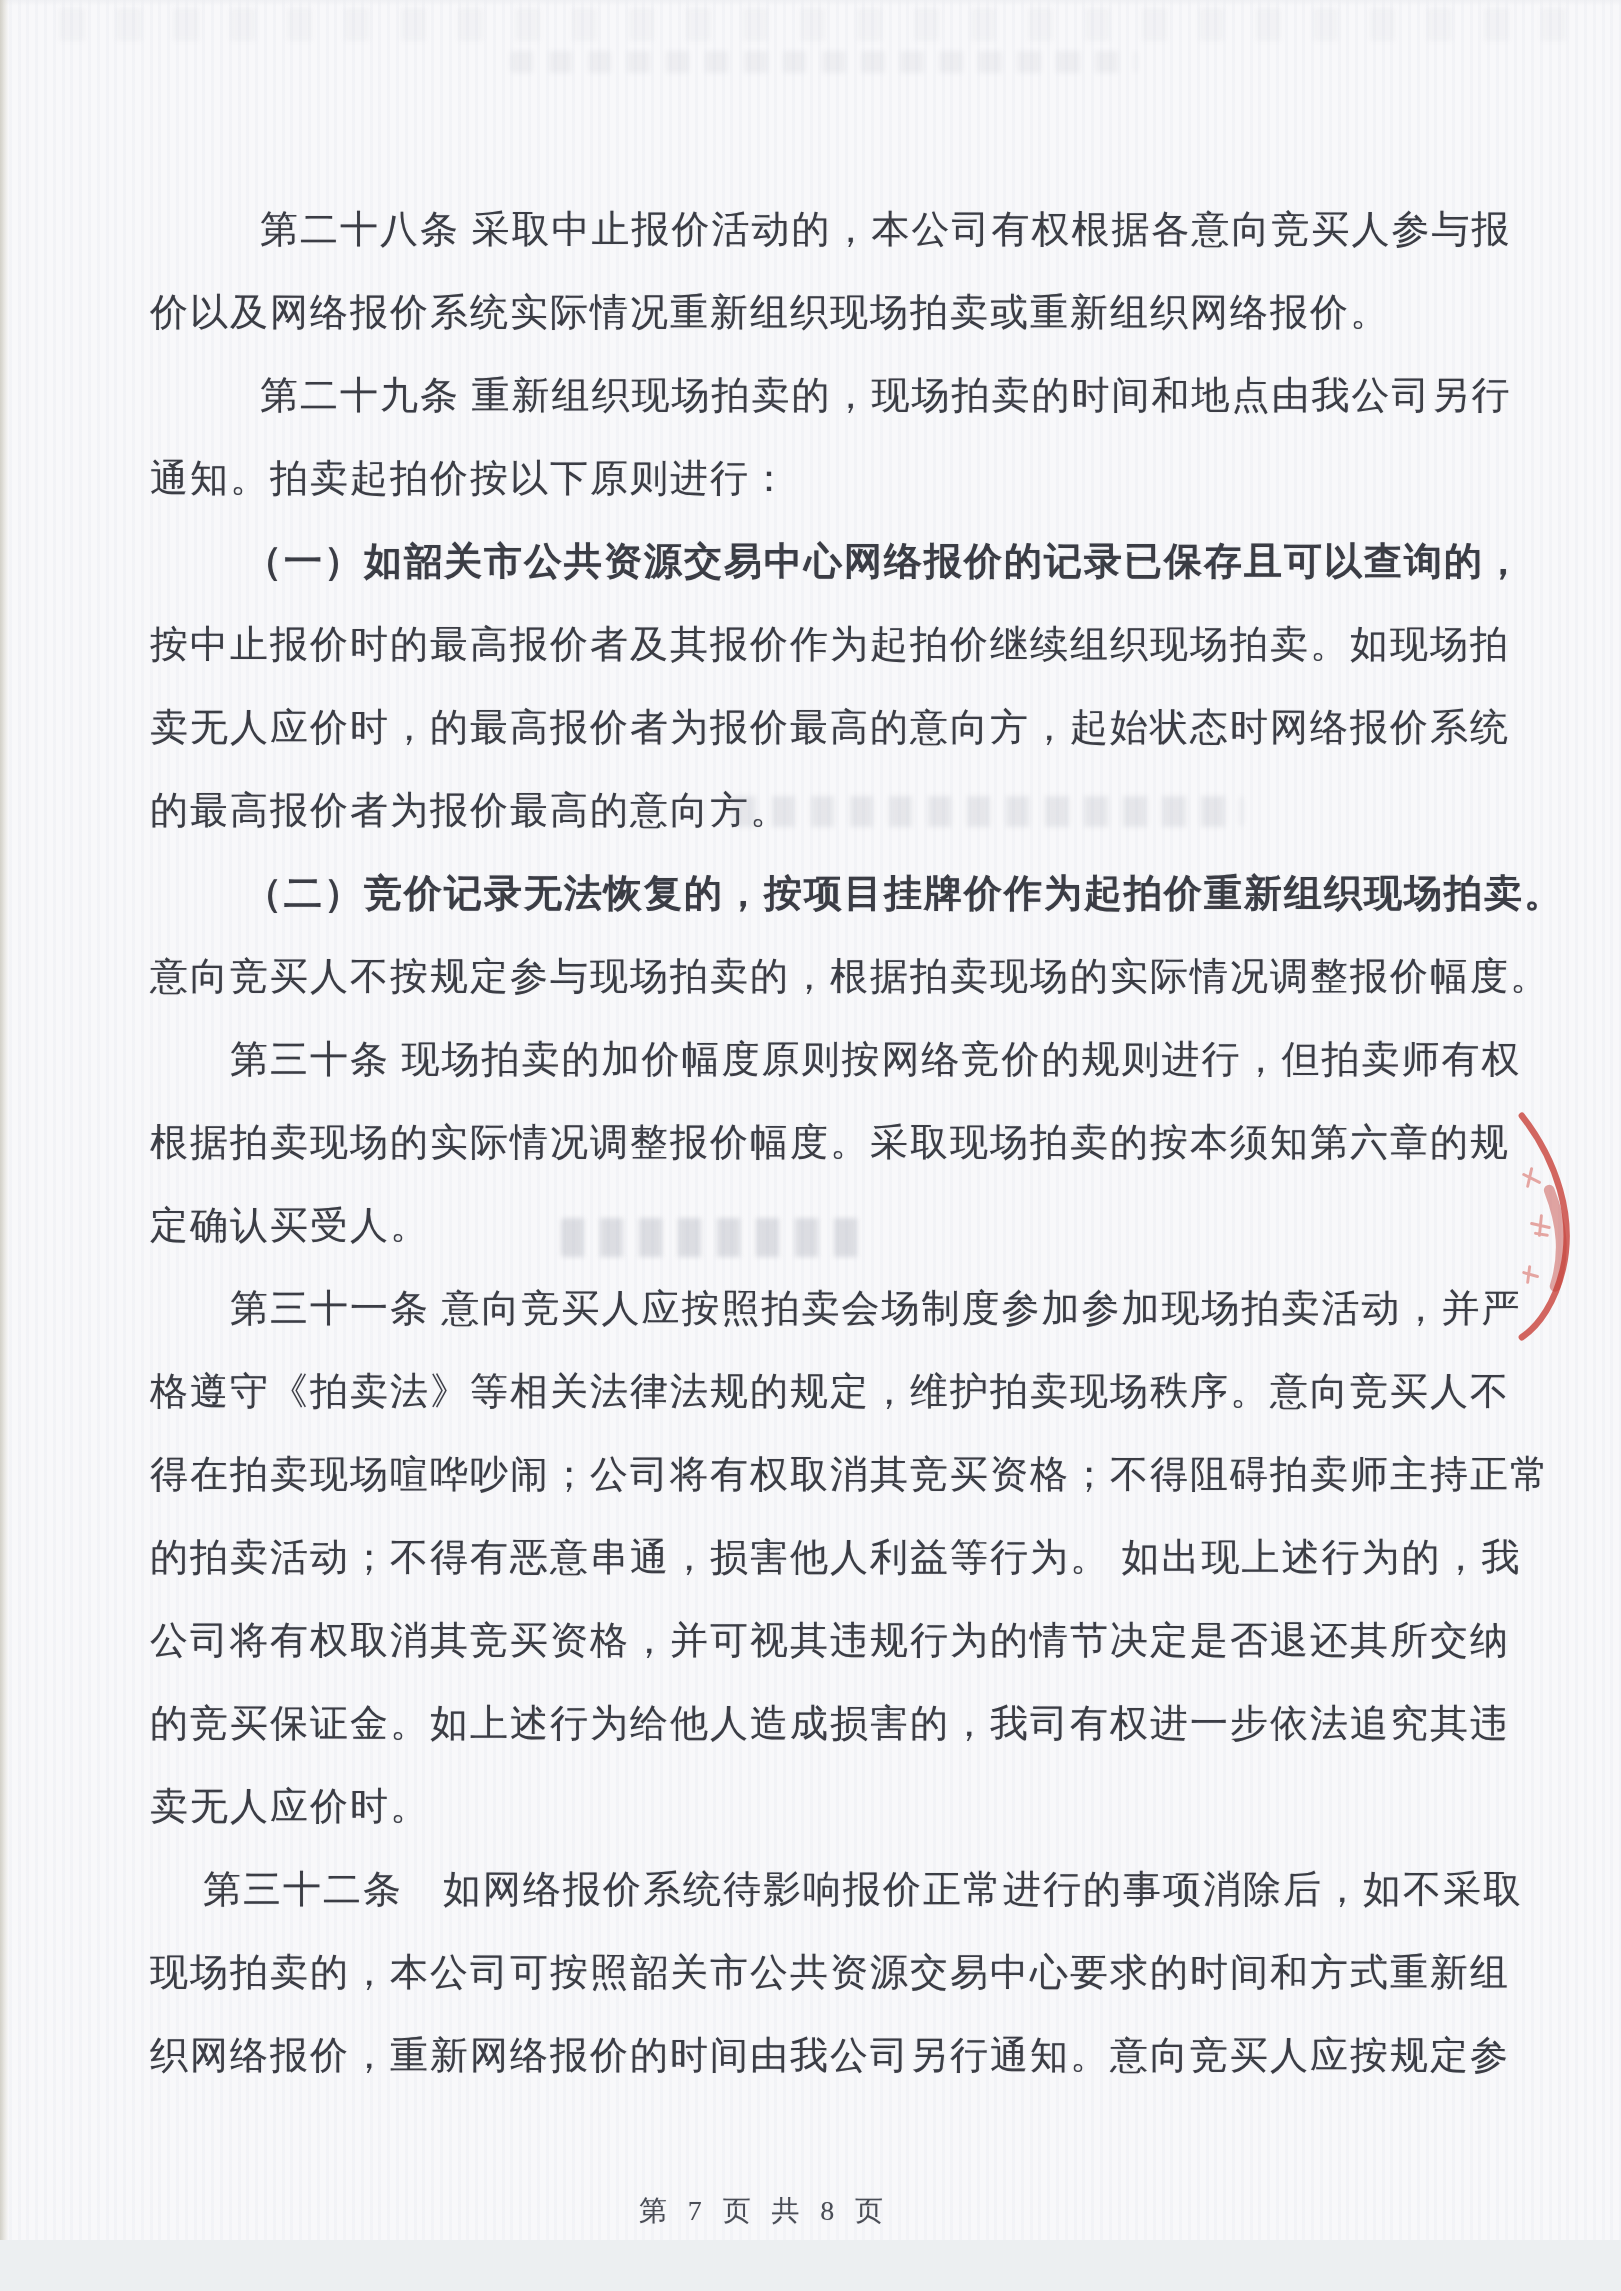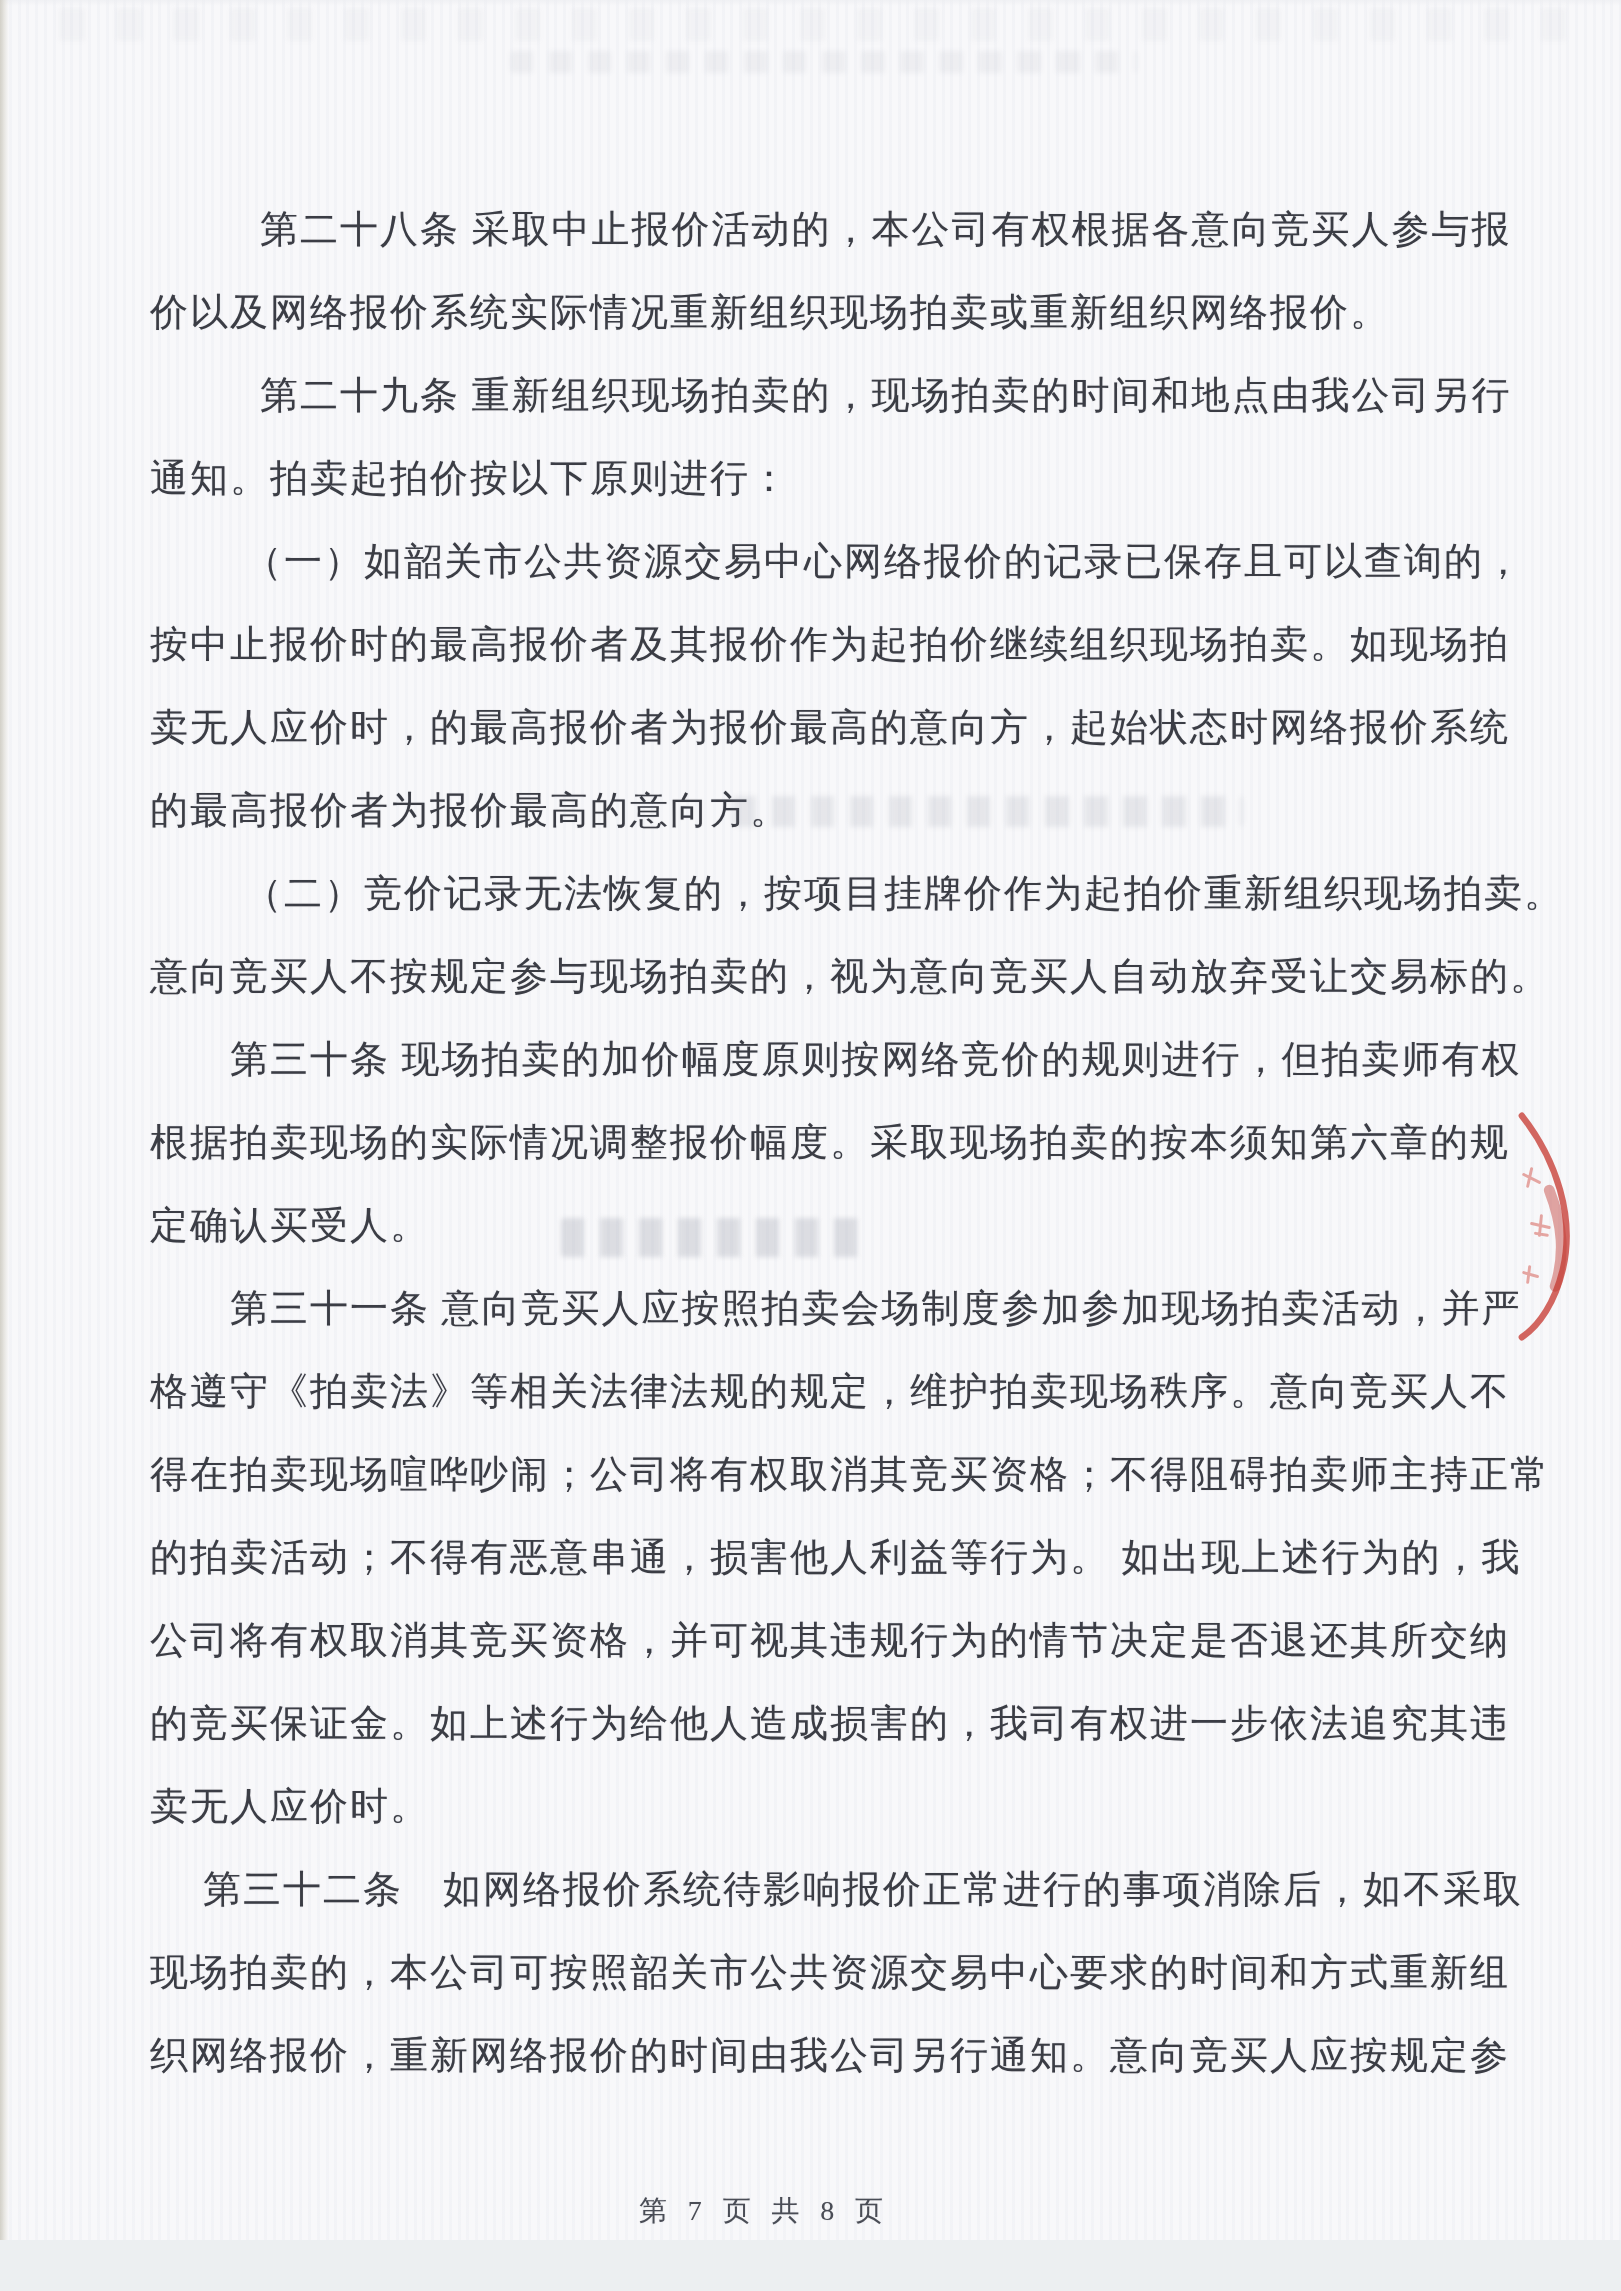--- a/index.html
+++ b/index.html
@@ -27,21 +27,21 @@
     position:absolute;left:150px;top:188px;width:1367px;
     color:#3b3d45;
     font-size:38px;
     letter-spacing:2px;
     text-shadow:0 0 1px rgba(70,72,82,.35);
   }
   .ln{
     height:83px;line-height:83px;white-space:nowrap;text-align:left;
   }
   .ind-a{padding-left:110px;}
-  .ind-b{padding-left:94px;}
+  .ind-b{padding-left:94px;font-weight:bold;}
   .ind-c{padding-left:80px;}
   .ind-d{padding-left:53px;}
   .footer{
     position:absolute;left:490px;top:2188px;width:549px;height:45px;
     line-height:45px;text-align:center;
     font-size:28px;letter-spacing:6.9px;color:#4a4d56;
     text-shadow:0 0 1px rgba(80,84,95,.3);
   }
   
   .ghost{
@@ -68,21 +68,21 @@
   <div class="textblock">
     <div class="ln ind-a">第二十八条 采取中止报价活动的，本公司有权根据各意向竞买人参与报</div>
     <div class="ln">价以及网络报价系统实际情况重新组织现场拍卖或重新组织网络报价。</div>
     <div class="ln ind-a">第二十九条 重新组织现场拍卖的，现场拍卖的时间和地点由我公司另行</div>
     <div class="ln">通知。拍卖起拍价按以下原则进行：</div>
     <div class="ln ind-b">（一）如韶关市公共资源交易中心网络报价的记录已保存且可以查询的，</div>
     <div class="ln">按中止报价时的最高报价者及其报价作为起拍价继续组织现场拍卖。如现场拍</div>
     <div class="ln">卖无人应价时，的最高报价者为报价最高的意向方，起始状态时网络报价系统</div>
     <div class="ln">的最高报价者为报价最高的意向方。</div>
     <div class="ln ind-b">（二）竞价记录无法恢复的，按项目挂牌价作为起拍价重新组织现场拍卖。</div>
-    <div class="ln">意向竞买人不按规定参与现场拍卖的，视为意向竞买人自动放弃受让交易标的。</div>
+    <div class="ln">意向竞买人不按规定参与现场拍卖的，根据拍卖现场的实际情况调整报价幅度。</div>
     <div class="ln ind-c">第三十条 现场拍卖的加价幅度原则按网络竞价的规则进行，但拍卖师有权</div>
     <div class="ln">根据拍卖现场的实际情况调整报价幅度。采取现场拍卖的按本须知第六章的规</div>
     <div class="ln">定确认买受人。</div>
     <div class="ln ind-c">第三十一条 意向竞买人应按照拍卖会场制度参加参加现场拍卖活动，并严</div>
     <div class="ln">格遵守《拍卖法》等相关法律法规的规定，维护拍卖现场秩序。意向竞买人不</div>
     <div class="ln">得在拍卖现场喧哗吵闹；公司将有权取消其竞买资格；不得阻碍拍卖师主持正常</div>
     <div class="ln">的拍卖活动；不得有恶意串通，损害他人利益等行为。 如出现上述行为的，我</div>
     <div class="ln">公司将有权取消其竞买资格，并可视其违规行为的情节决定是否退还其所交纳</div>
     <div class="ln">的竞买保证金。如上述行为给他人造成损害的，我司有权进一步依法追究其违</div>
     <div class="ln">卖无人应价时。</div>

